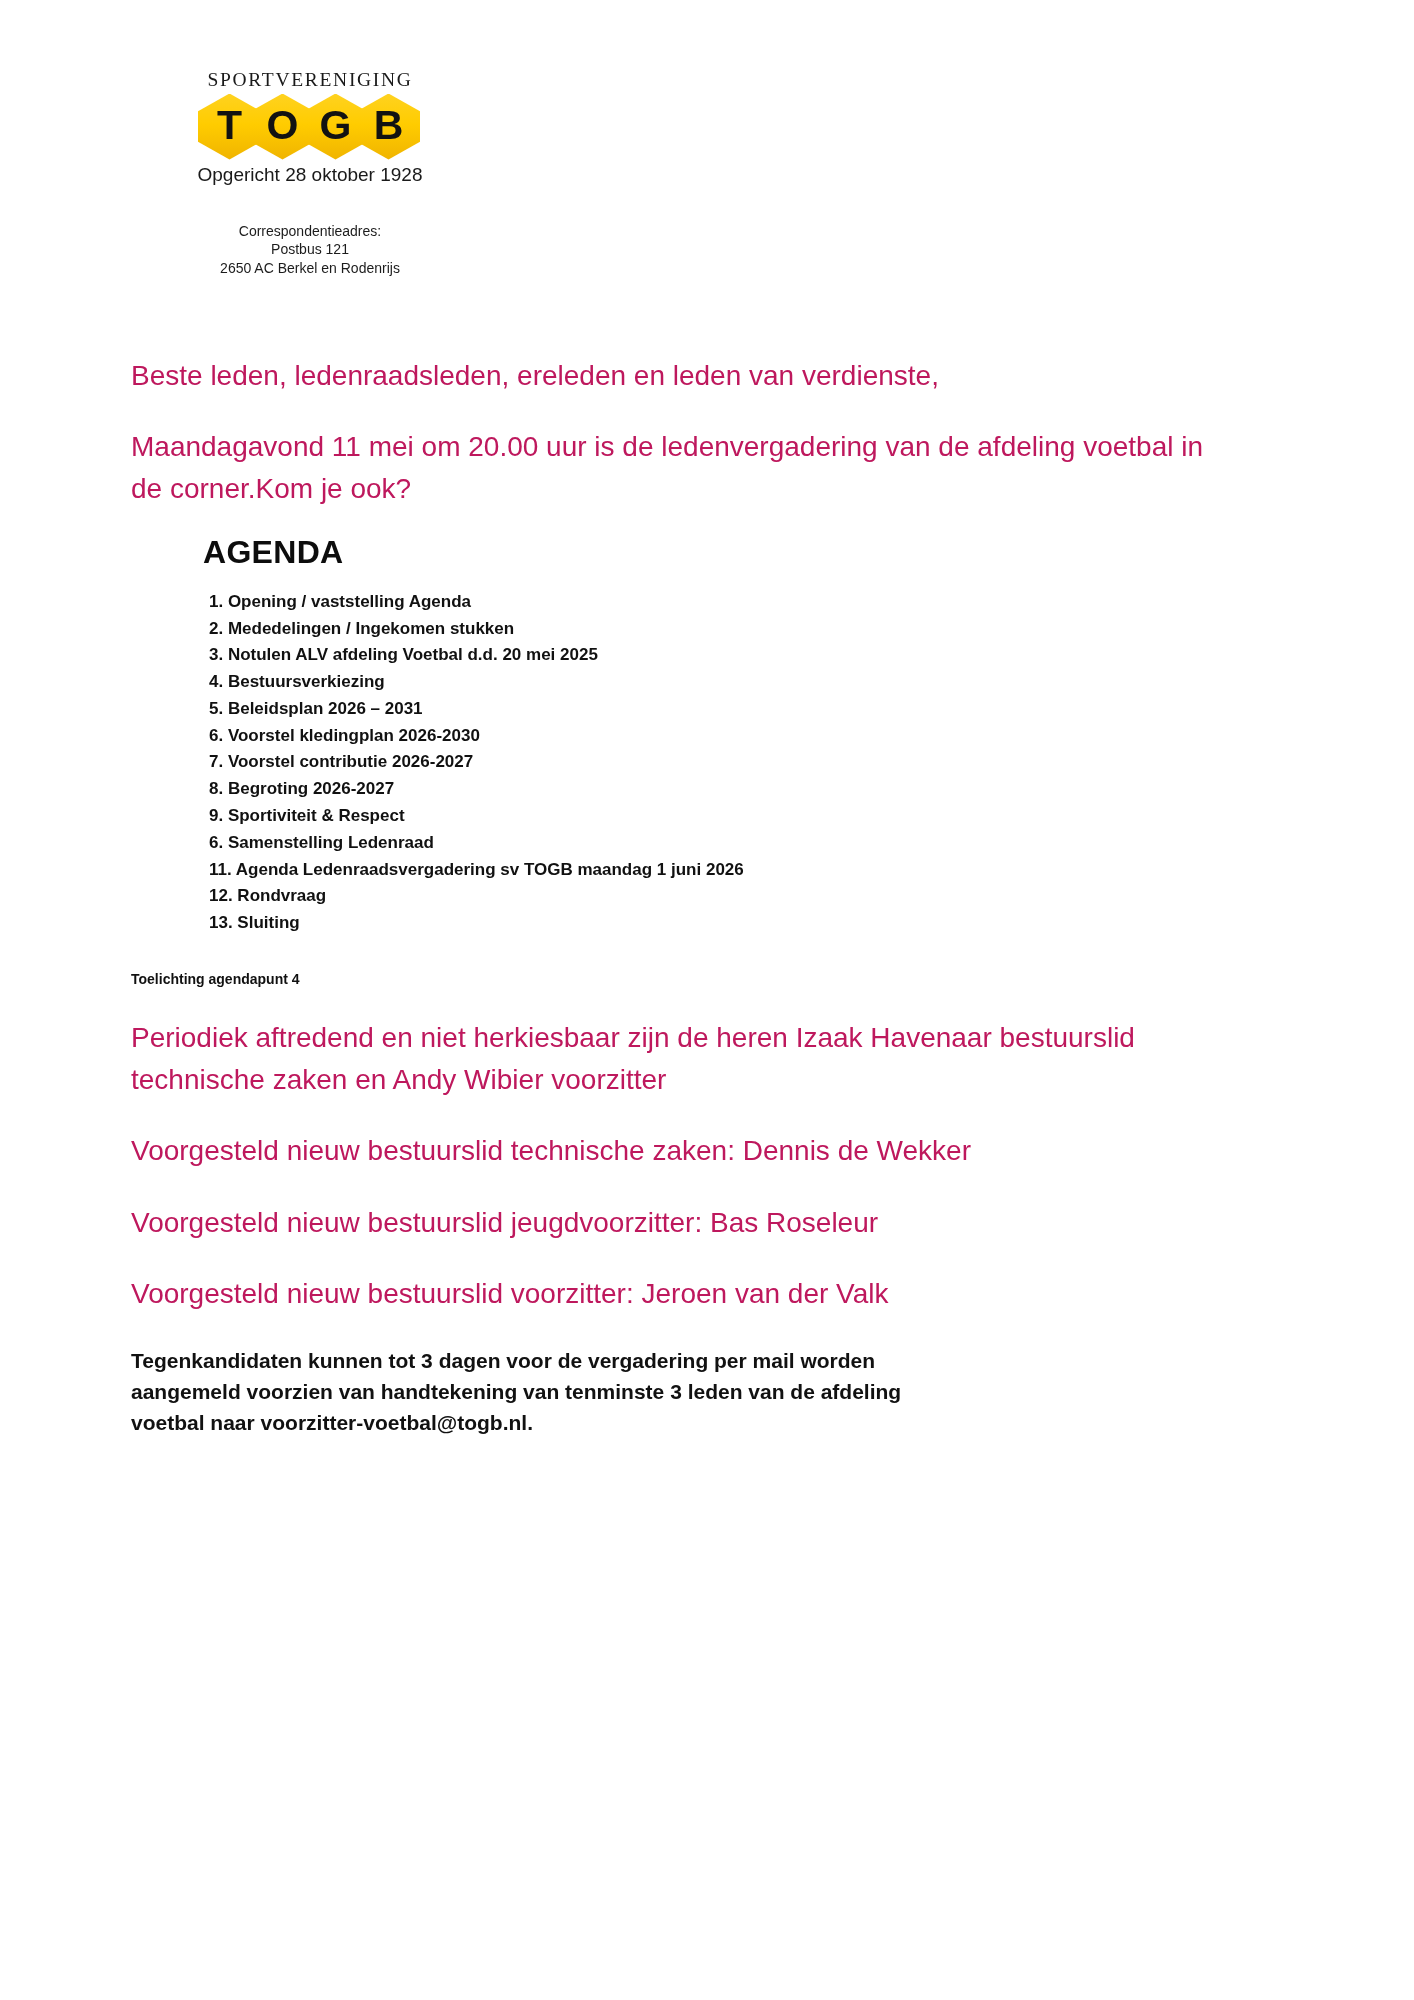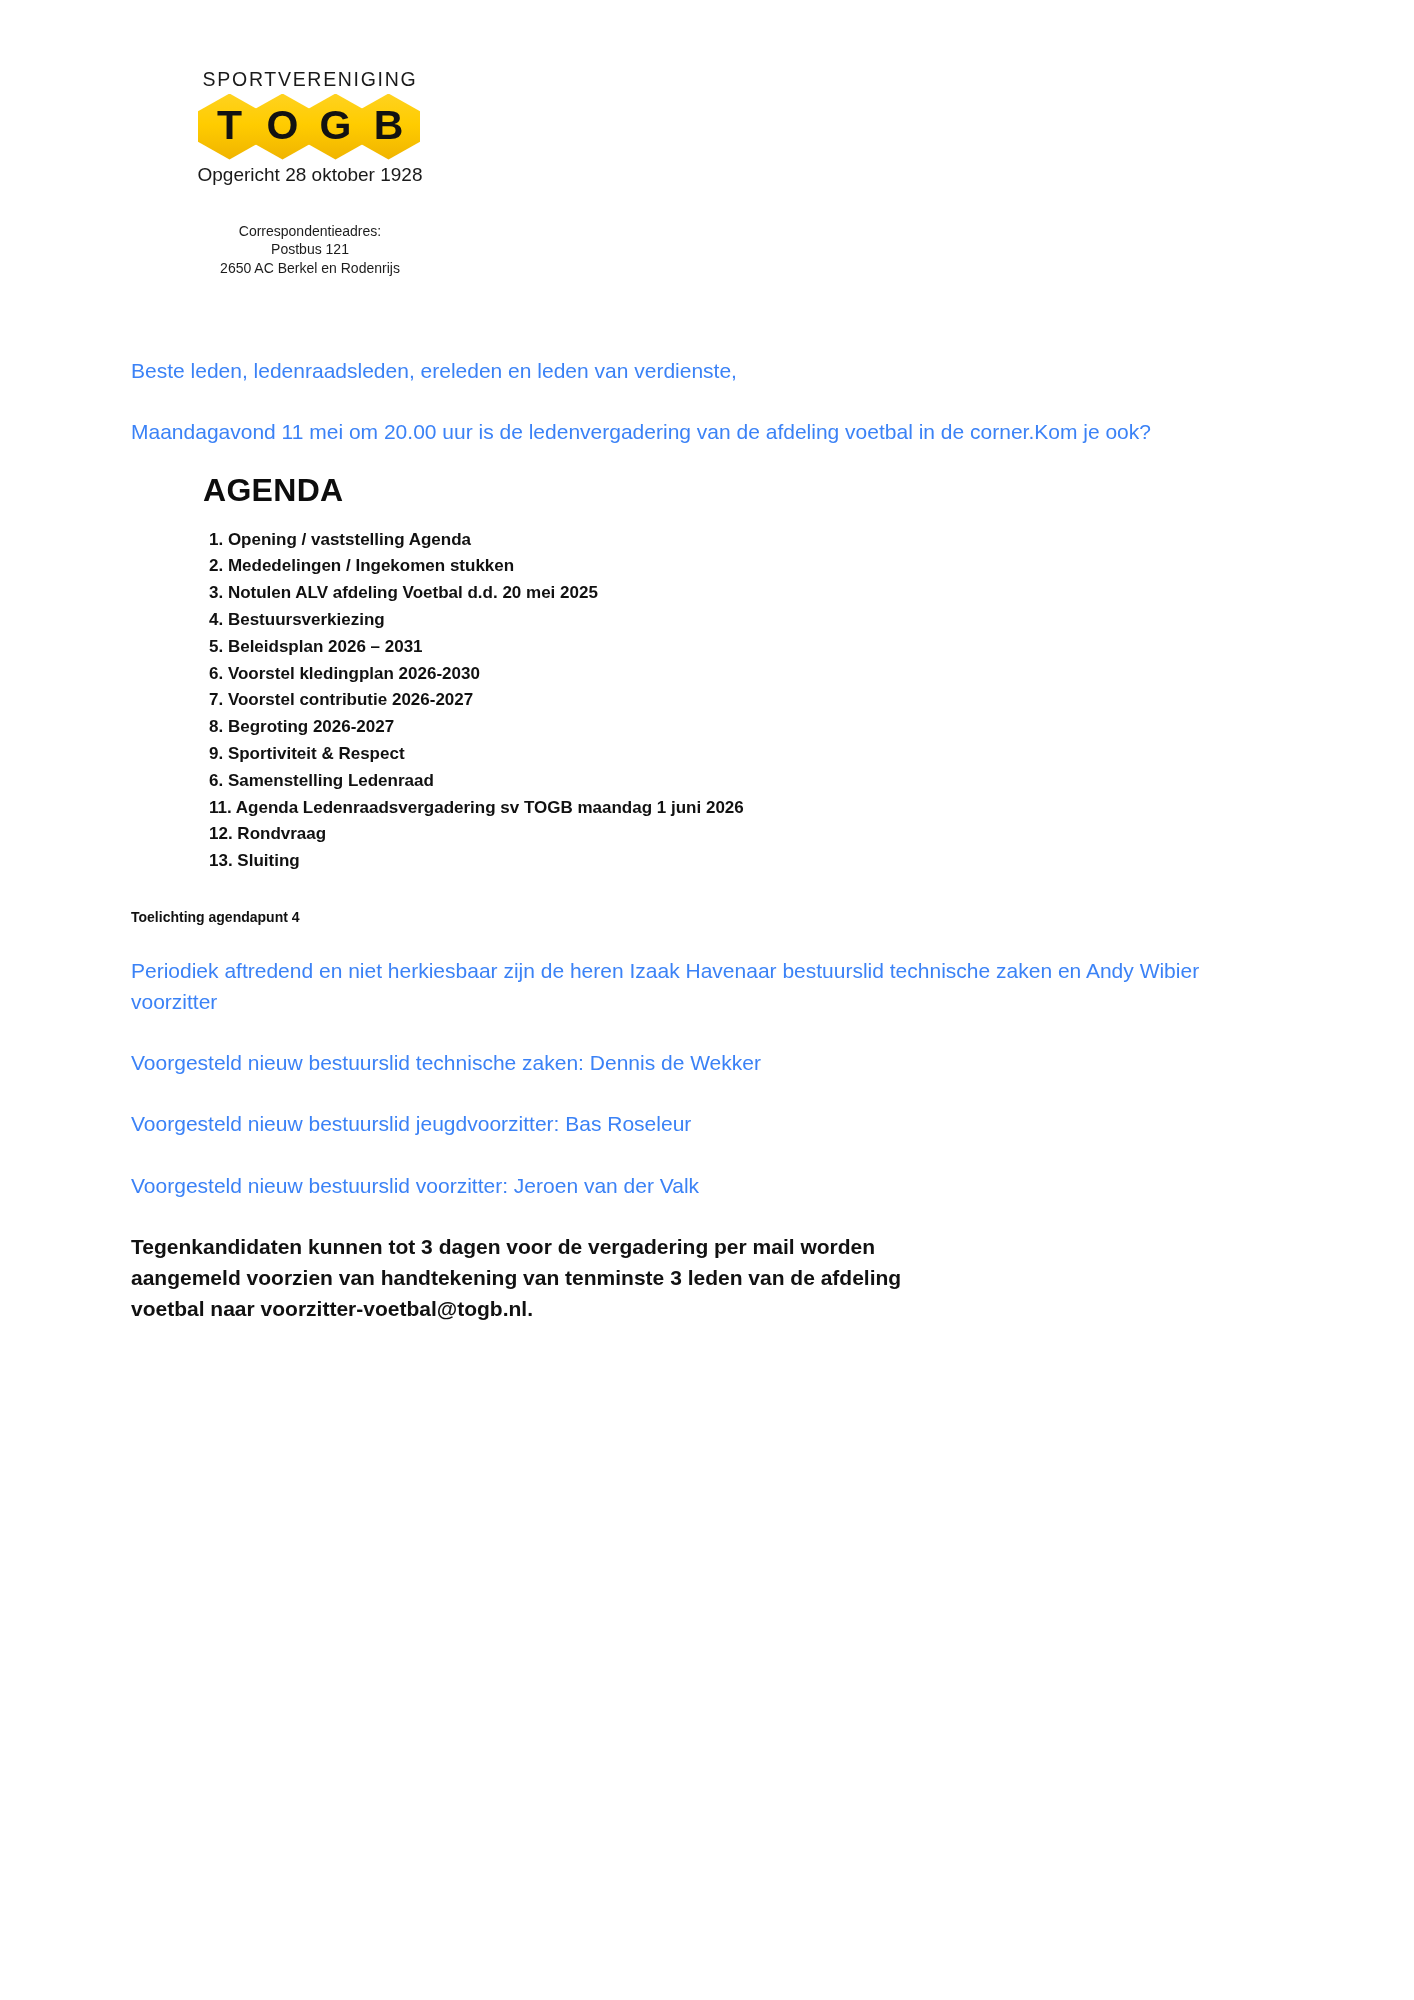--- a/index.html
+++ b/index.html
@@ -31,21 +31,21 @@
     width: 330px;
   }
 
   .logo-wrap {
     width: 228px;
     margin: 0 auto;
     text-align: center;
   }
 
   .logo-top-word {
-    font-family: Liberation Sans, sans-serif;
+    font-family: Liberation Serif, serif;
     font-size: 19.5px;
     letter-spacing: 1.7px;
     font-weight: 400;
     color: #1a1a1a;
     text-align: center;
     line-height: 1;
     margin-bottom: 4px;
     white-space: nowrap;
   }
 
@@ -115,23 +115,23 @@
   
   .body {
     position: absolute;
     left: 131px;
     top: 355px;
     width: 1095px;
   }
 
   .para {
     font-family: "Liberation Sans", sans-serif;
-    font-size: 21px;
+    font-size: 28px;
     line-height: 1.48;
-    color: #3b82f6;
+    color: #be185d;
     font-weight: 400;
     margin: 0 0 30px 0;
   }
   .para.tight { margin-bottom: 24px; }
 
   .agenda-title {
     font-family: "Liberation Sans", sans-serif;
     font-size: 32px;
     font-weight: 700;
     color: #0d0d0d;

